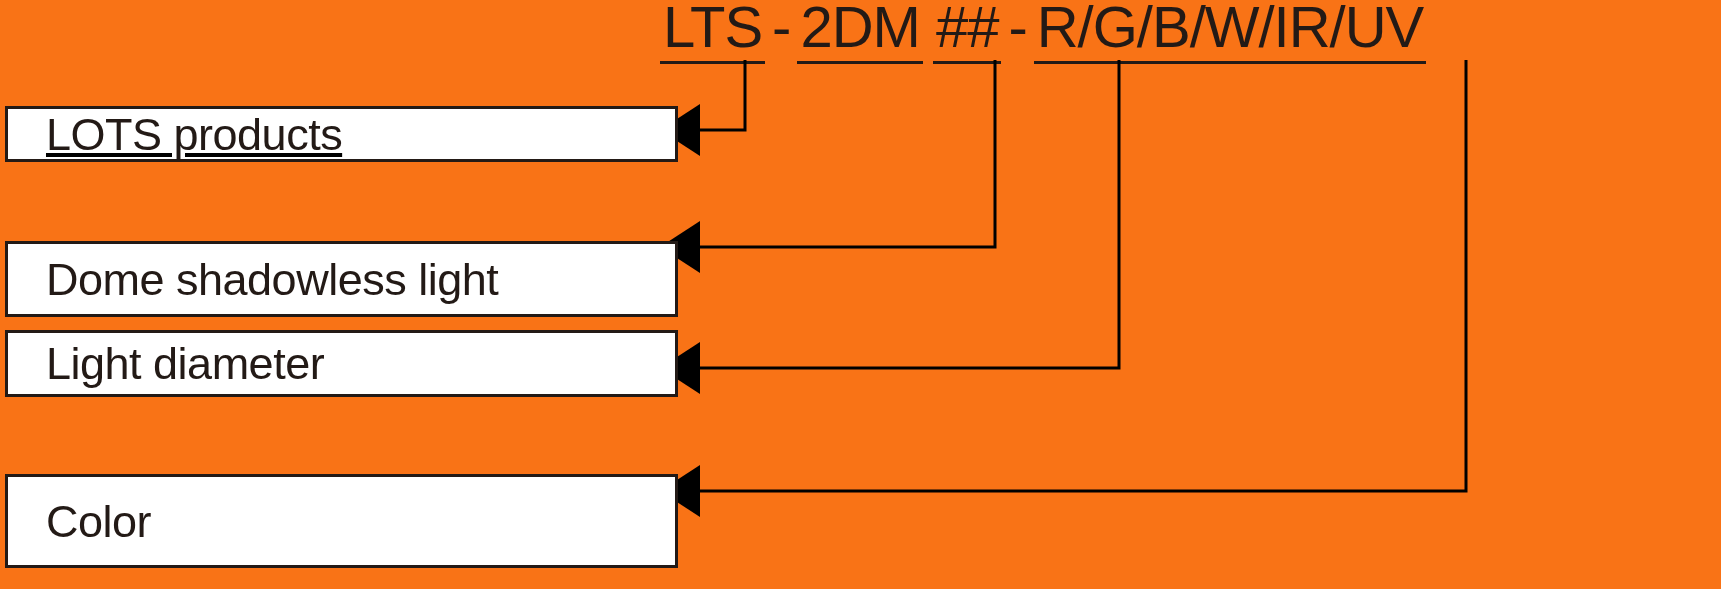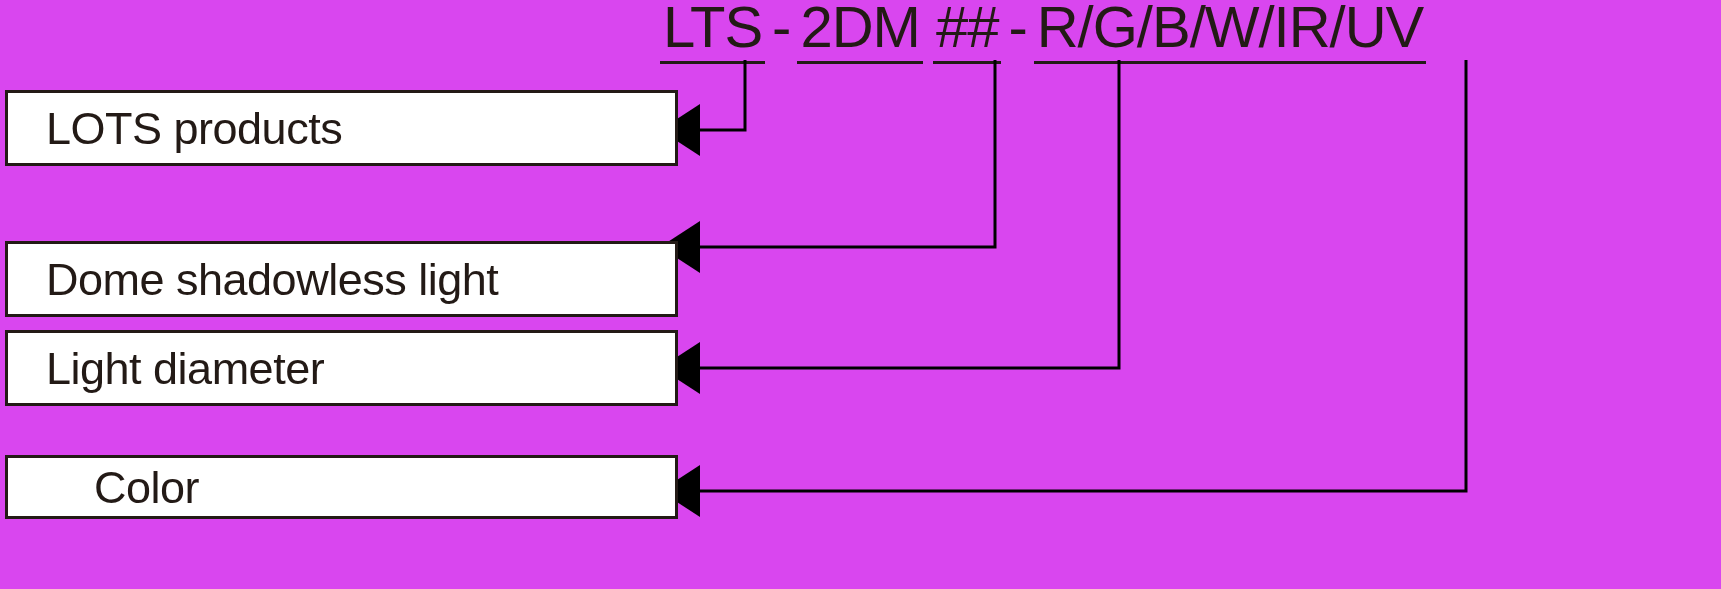--- a/index.html
+++ b/index.html
@@ -4,21 +4,21 @@
 <style>
   html, body {
     margin: 0;
     padding: 0;
     background: #ffffff;
   }
   #root {
     position: relative;
     width: 1721px;
     height: 589px;
-    background: #d946ef;
+    background: #f97316;
     font-family: "Liberation Sans", sans-serif;
     overflow: hidden;
   }
 
   
   .partnum {
     position: absolute;
     left: 660px;
     top: -4px;
     height: 62px;
@@ -101,29 +101,29 @@
     <path class="lead" d="M 995 60 L 995 247 L 700 247"></path>
     <polygon class="head" points="700,221 700,273 660,247"></polygon>
 
     <path class="lead" d="M 1119 60 L 1119 368 L 700 368"></path>
     <polygon class="head" points="700,342 700,394 660,368"></polygon>
 
     <path class="lead" d="M 1466 60 L 1466 491 L 700 491"></path>
     <polygon class="head" points="700,465 700,517 660,491"></polygon>
   </svg>
 
-  <div class="label-box" style="top:90px;  height:76px;">
+  <div class="label-box" style="top:106px;  height:56px;text-decoration:underline;">
     <span class="txt">LOTS products</span>
   </div>
 
   <div class="label-box" style="top:209px; height:76px;margin-top:32px;">
     <span class="txt">Dome shadowless light</span>
   </div>
 
-  <div class="label-box" style="top:330px; height:76px;">
+  <div class="label-box" style="top:330px; height:67px;">
     <span class="txt">Light diameter</span>
   </div>
 
-  <div class="label-box" style="top:455px; height:64px;padding-left:48px;">
+  <div class="label-box" style="top:474px; height:94px;">
     <span class="txt">Color</span>
   </div>
 
 </div>
 
 </body></html>

